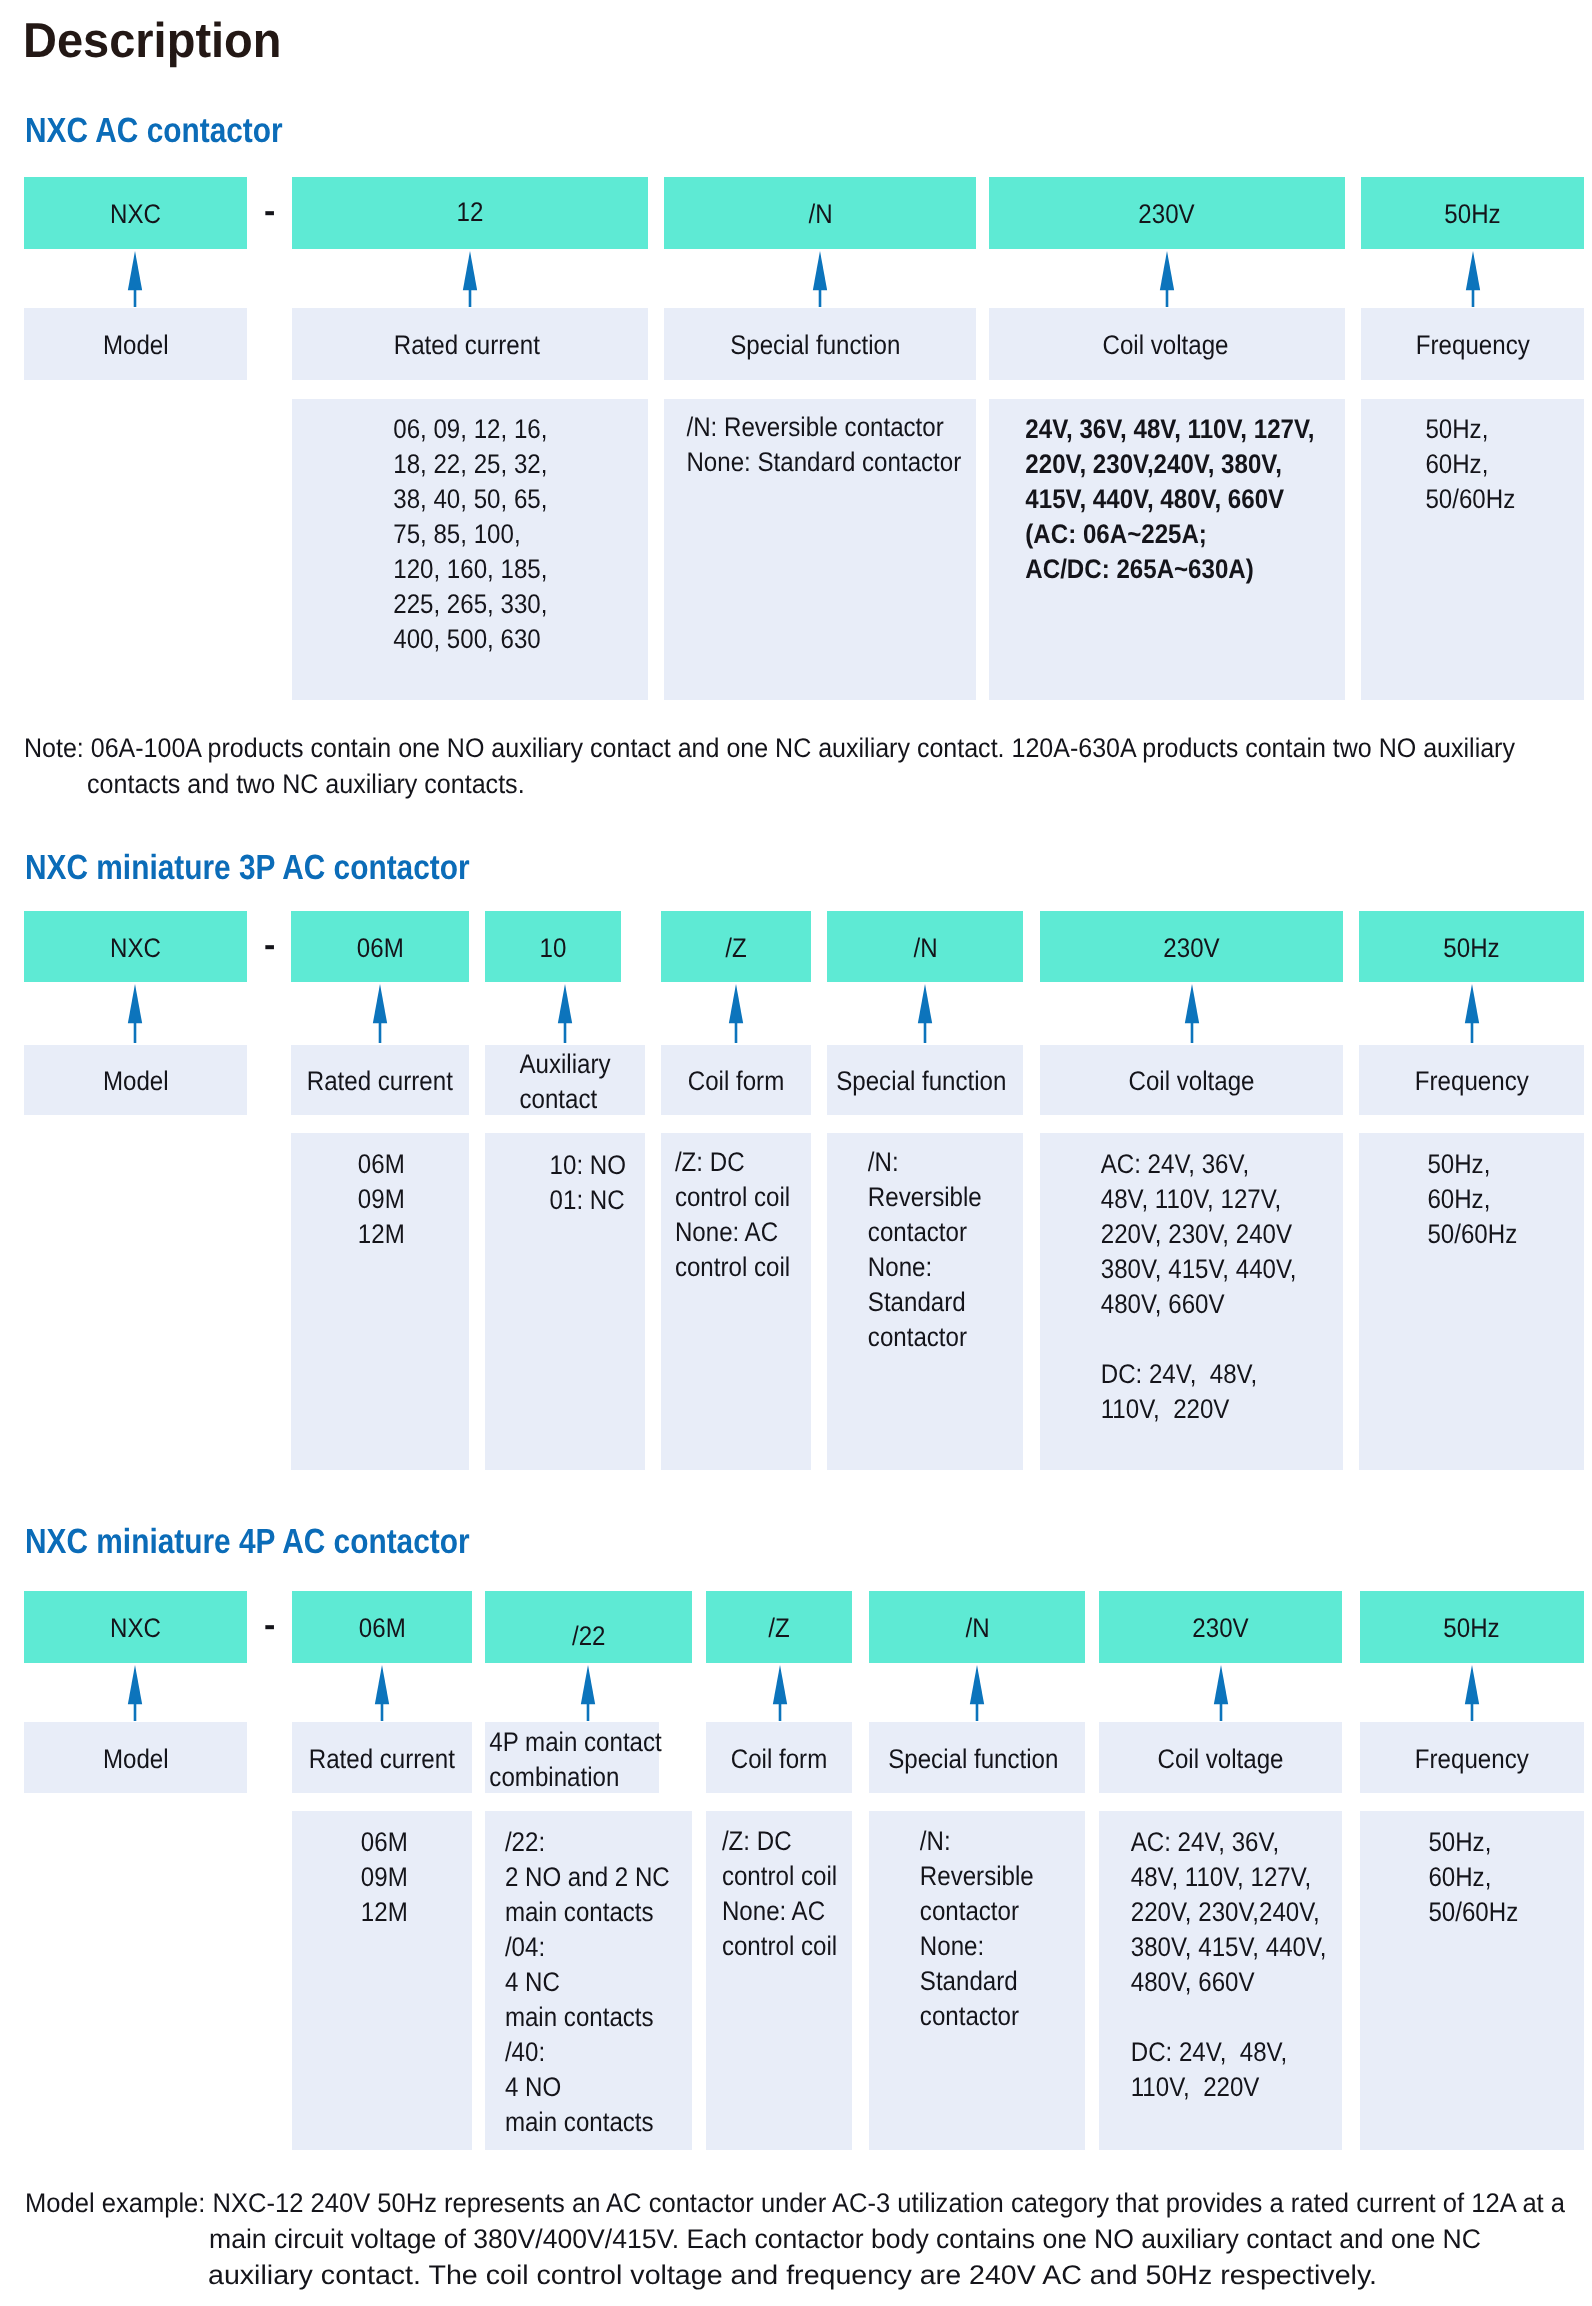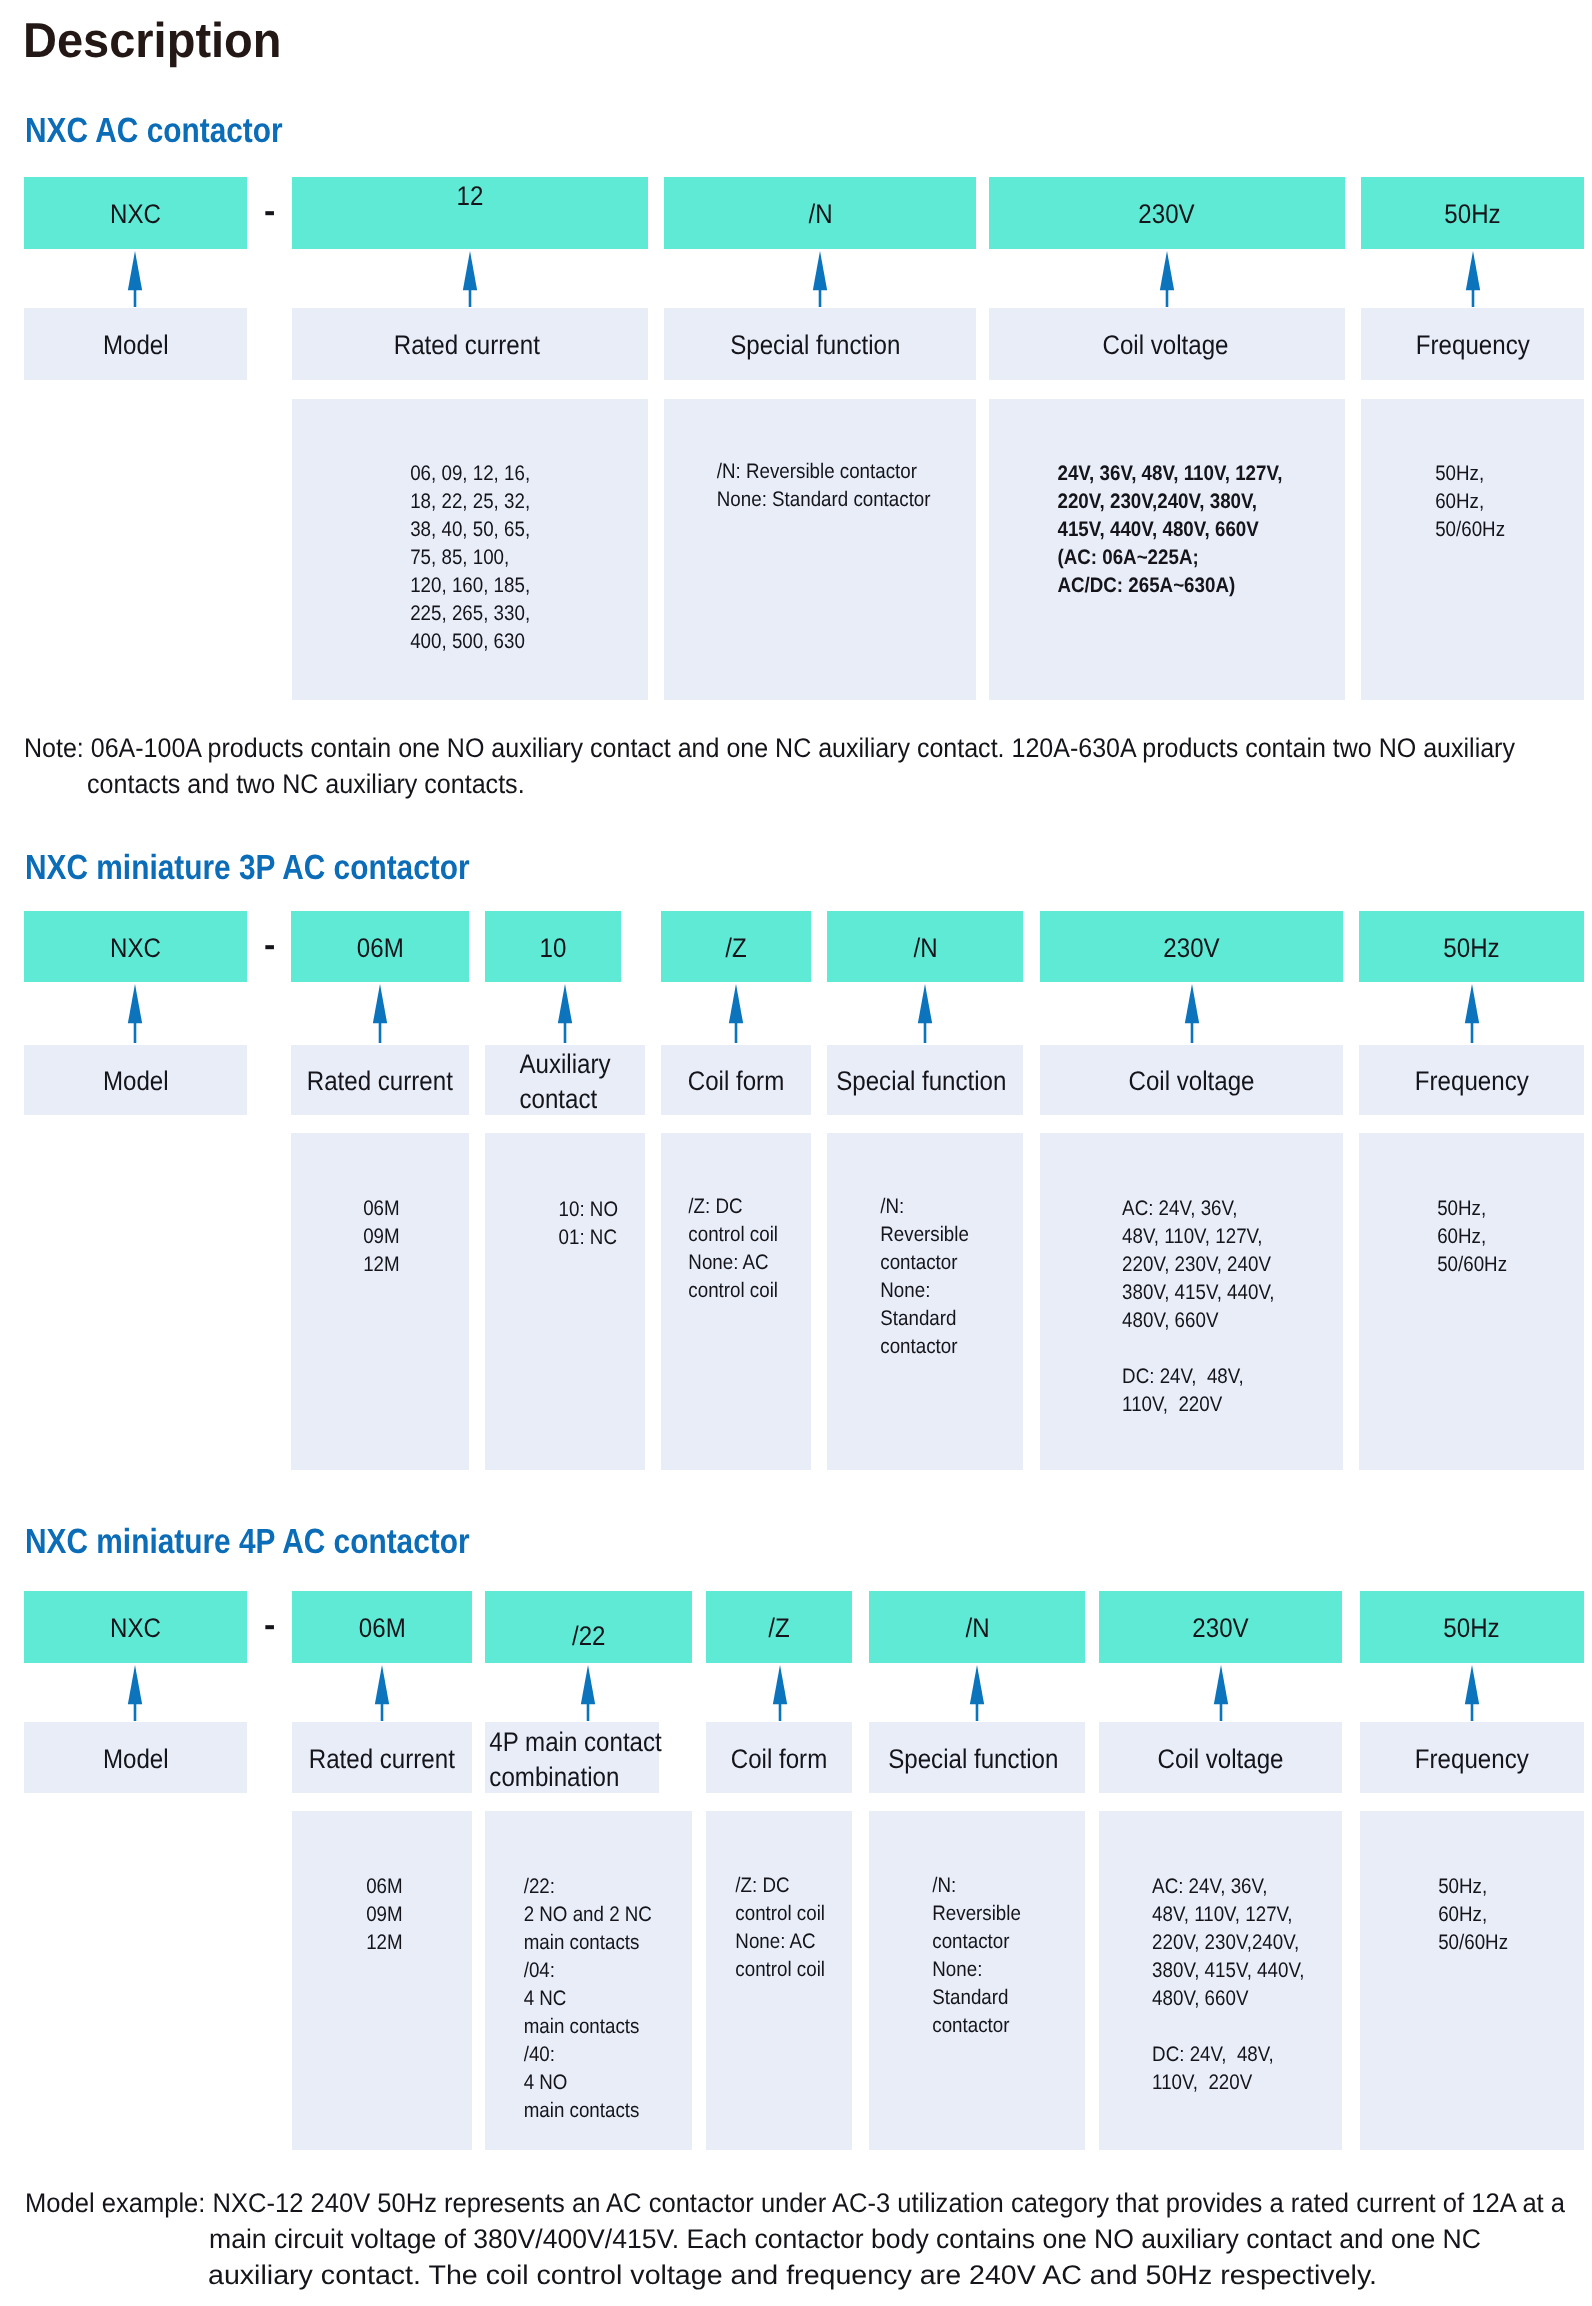--- a/index.html
+++ b/index.html
@@ -20,41 +20,41 @@
   .sec-head .sq{transform:scaleX(0.853) translateZ(0);transform-origin:0 0;}
 
   .box{position:absolute;box-sizing:border-box;}
   .dark{background:#5eead4;}
   .light{background:#E8EDF8;}
 
   .code-t{position:absolute;left:0;right:0;text-align:center;font-size:27px;line-height:1;}
   .label-t{position:absolute;left:0;right:0;text-align:center;font-size:27px;line-height:35px;
            white-space:pre;}
   .label-t > .sq{text-align:left;}
-  .detail-t{position:absolute;font-size:21px;line-height:28px;white-space:pre;text-align:center;margin-top:48px;}
+  .detail-t{position:absolute;font-size:27px;line-height:35px;white-space:pre;text-align:center;}
   .detail-t > .sq{text-align:left;}
   .dash{position:absolute;font-size:34px;font-weight:bold;line-height:1;}
   .dash .sq{transform:scaleX(1) translateZ(0);}
   .para{position:absolute;font-size:27px;line-height:36px;white-space:pre;}
   .para .sq{transform:scaleX(0.93) translateZ(0);transform-origin:0 0;}
   .para.foot .sq{transform:scaleX(0.9485) translateZ(0);transform-origin:0 0;}
   svg.arr{position:absolute;}
 </style>
 </head>
 <body>
 
 <div id="page-title"><span class="sq">Description</span></div>
 
 <div class="sec-head" style="top:113px"><span class="sq">NXC AC contactor</span></div>
 <div class="dash" style="left:264px;top:194px"><span class="sq sq-l">-</span></div>
 <div class="box dark" style="left:24px;top:177px;width:223px;height:72px">
     <div class="code-t" style="top:24.4px"><span class="sq">NXC</span></div>
   </div>
 <div class="box dark" style="left:292px;top:177px;width:356px;height:72px">
-    <div class="code-t" style="top:6px"><span class="sq">12</span></div>
+    <div class="code-t" style="top:22px"><span class="sq">12</span></div>
   </div>
 <div class="box dark" style="left:664px;top:177px;width:312px;height:72px">
     <div class="code-t" style="top:24.4px"><span class="sq">/N</span></div>
   </div>
 <div class="box dark" style="left:989px;top:177px;width:356px;height:72px">
     <div class="code-t" style="top:24.4px"><span class="sq">230V</span></div>
   </div>
 <div class="box dark" style="left:1361px;top:177px;width:223px;height:72px">
     <div class="code-t" style="top:24.4px"><span class="sq">50Hz</span></div>
   </div>

